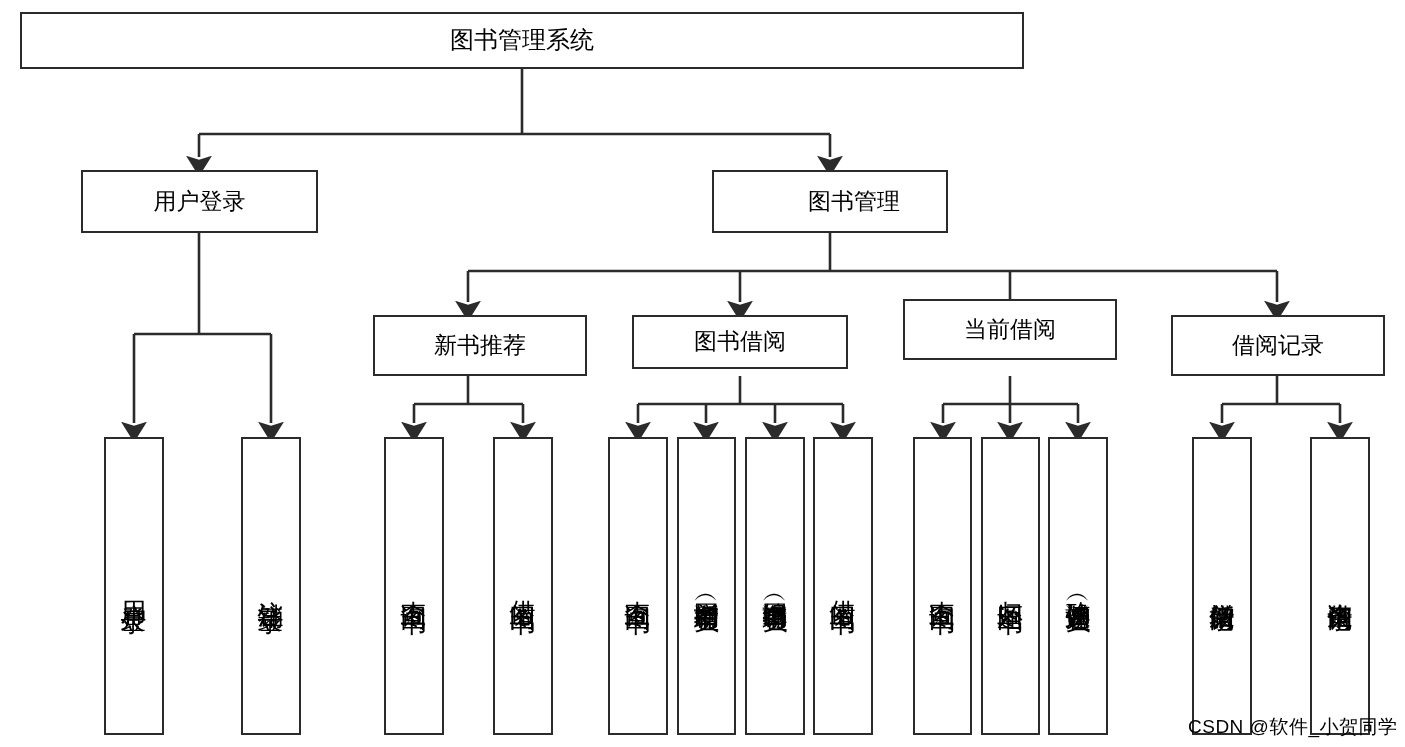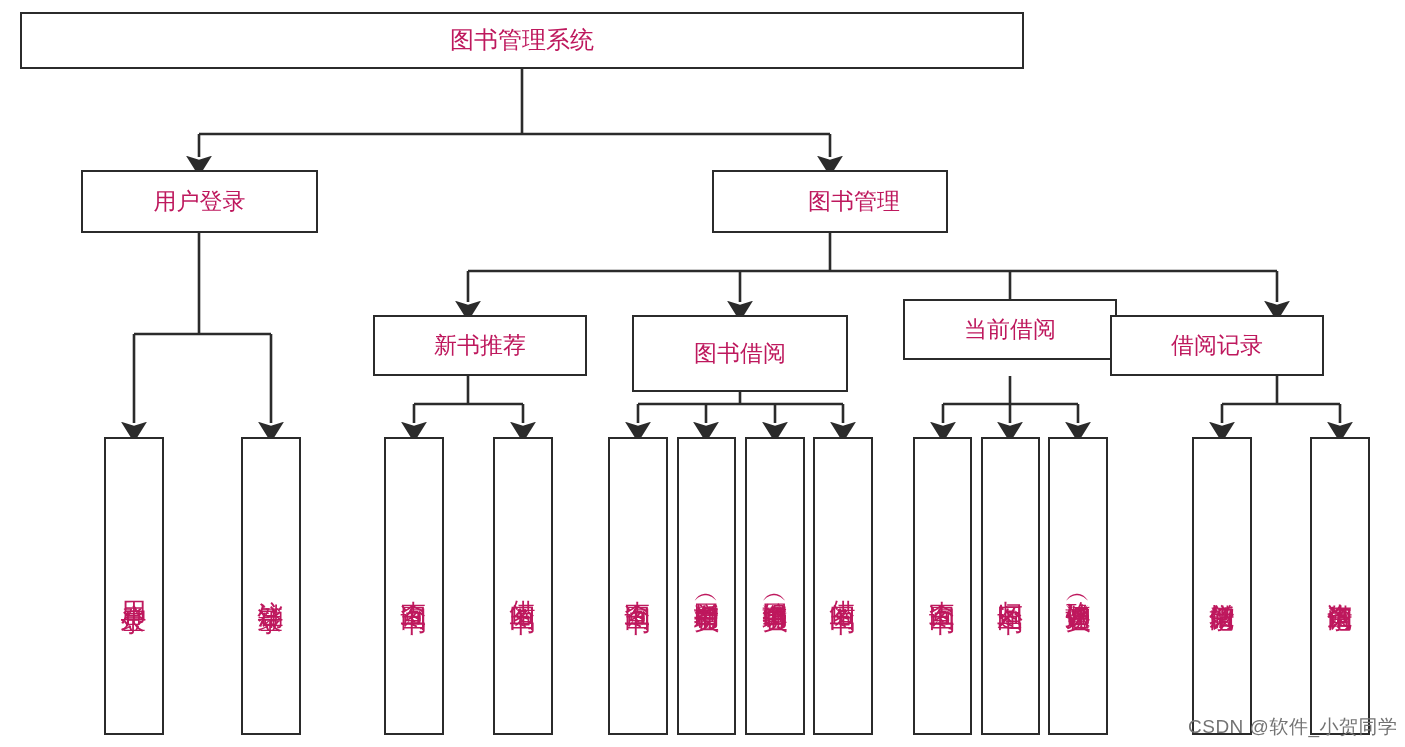--- a/index.html
+++ b/index.html
@@ -29,21 +29,21 @@
     position: absolute;
     box-sizing: border-box;
     background: #ffffff;
     border: 2px solid #2b2b2b;
     display: flex;
     align-items: center;
     justify-content: center;
     z-index: 2;
   }
   .node .label {
-    color: #be185d;
+    color: #000000;
     line-height: 1.18;
     text-align: center;
     white-space: nowrap;
   }
   
   .node.h .label {
     font-size: 23px;
   }
   .node.root .label {
     font-size: 24px;
@@ -62,21 +62,21 @@
   }
   .node.v.tight .label {
     font-size: 25px;
     letter-spacing: 1px;
   }
   .watermark {
     position: absolute;
     left: 1188px;
     top: 714px;
     font-size: 19px;
-    color: #737373;
+    color: #000000;
     white-space: nowrap;
     z-index: 3;
     letter-spacing: 0.5px;
   }
 </style>
 </head>
 <body>
 
 <div id="canvas">
 
@@ -139,29 +139,29 @@
   </div>
 
   <div class="node h" style="left:712px; top:170px; width:236px; height:63px;padding-left:48px;">
     <span class="label">图书管理</span>
   </div>
 
   <div class="node h" style="left:361px; top:315px; width:214px; height:61px;margin-left:12px;">
     <span class="label">新书推荐</span>
   </div>
 
-  <div class="node h" style="left:632px; top:315px; width:216px; height:77px;">
+  <div class="node h" style="left:632px; top:315px; width:216px; height:54px;">
     <span class="label">图书借阅</span>
   </div>
 
   <div class="node h" style="left:903px; top:299px; width:214px; height:61px;">
     <span class="label">当前借阅</span>
   </div>
 
-  <div class="node h" style="left:1110px; top:315px; width:214px; height:61px;">
+  <div class="node h" style="left:1171px; top:315px; width:214px; height:61px;">
     <span class="label">借阅记录</span>
   </div>
 
   <div class="node v" style="left:104px; top:437px; width:60px; height:298px;">
     <span class="label">用户登录</span>
   </div>
 
   <div class="node v" style="left:241px; top:437px; width:60px; height:298px;">
     <span class="label">注销登录</span>
   </div>

